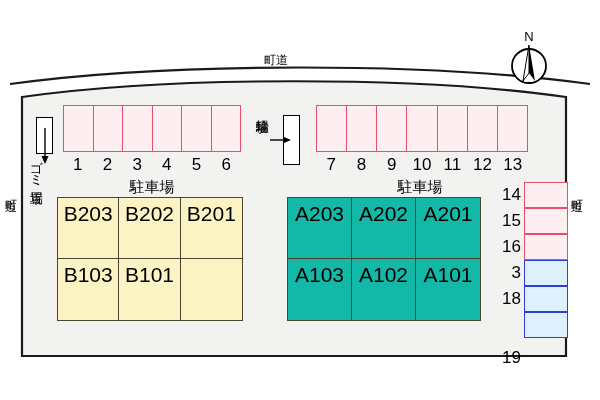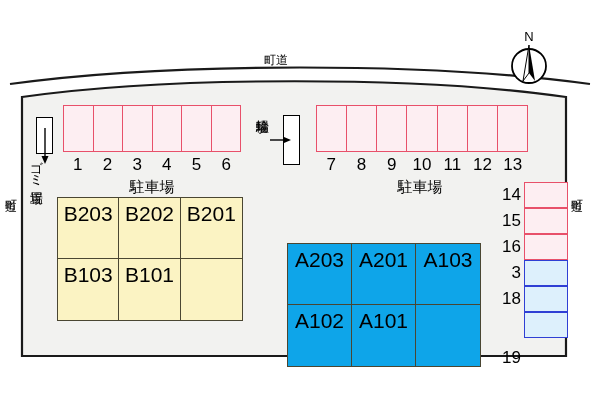--- a/index.html
+++ b/index.html
@@ -246,21 +246,22 @@
     </div>
 
   <div class="building" id="building-b" style="left: 57px; top: 197px; width: 186px; height: 124px; background: rgb(251, 243, 195); border-color: rgb(74, 70, 50);">
       <div class="unit" style="border-right-color: rgb(74, 70, 50); border-bottom-color: rgb(74, 70, 50);">B203</div>
       <div class="unit" style="border-right-color: rgb(74, 70, 50); border-bottom-color: rgb(74, 70, 50);">B202</div>
       <div class="unit" style="border-right-color: rgb(74, 70, 50); border-bottom-color: rgb(74, 70, 50);">B201</div>
       <div class="unit" style="border-right-color: rgb(74, 70, 50); border-bottom-color: rgb(74, 70, 50);">B103</div>
       <div class="unit" style="border-right-color: rgb(74, 70, 50); border-bottom-color: rgb(74, 70, 50);">B101</div>
     </div>
 
-  <div class="building" id="building-a" style="left: 287px; top: 197px; width: 194px; height: 124px; background: #0ea5e9; border-color: rgb(74, 70, 50); margin-top: 46px;">
+  <div class="building" id="building-a" style="left: 287px; top: 197px; width: 194px; height: 124px; background: #14b8a6; border-color: rgb(74, 70, 50);">
       <div class="unit" style="border-right-color: rgb(74, 70, 50); border-bottom-color: rgb(74, 70, 50);">A203</div>
+      <div class="unit" style="border-right-color: rgb(74, 70, 50); border-bottom-color: rgb(74, 70, 50);">A202</div>
       <div class="unit" style="border-right-color: rgb(74, 70, 50); border-bottom-color: rgb(74, 70, 50);">A201</div>
       <div class="unit" style="border-right-color: rgb(74, 70, 50); border-bottom-color: rgb(74, 70, 50);">A103</div>
       <div class="unit" style="border-right-color: rgb(74, 70, 50); border-bottom-color: rgb(74, 70, 50);">A102</div>
       <div class="unit" style="border-right-color: rgb(74, 70, 50); border-bottom-color: rgb(74, 70, 50);">A101</div>
     </div>
 
 </div>
 
 </body></html>

